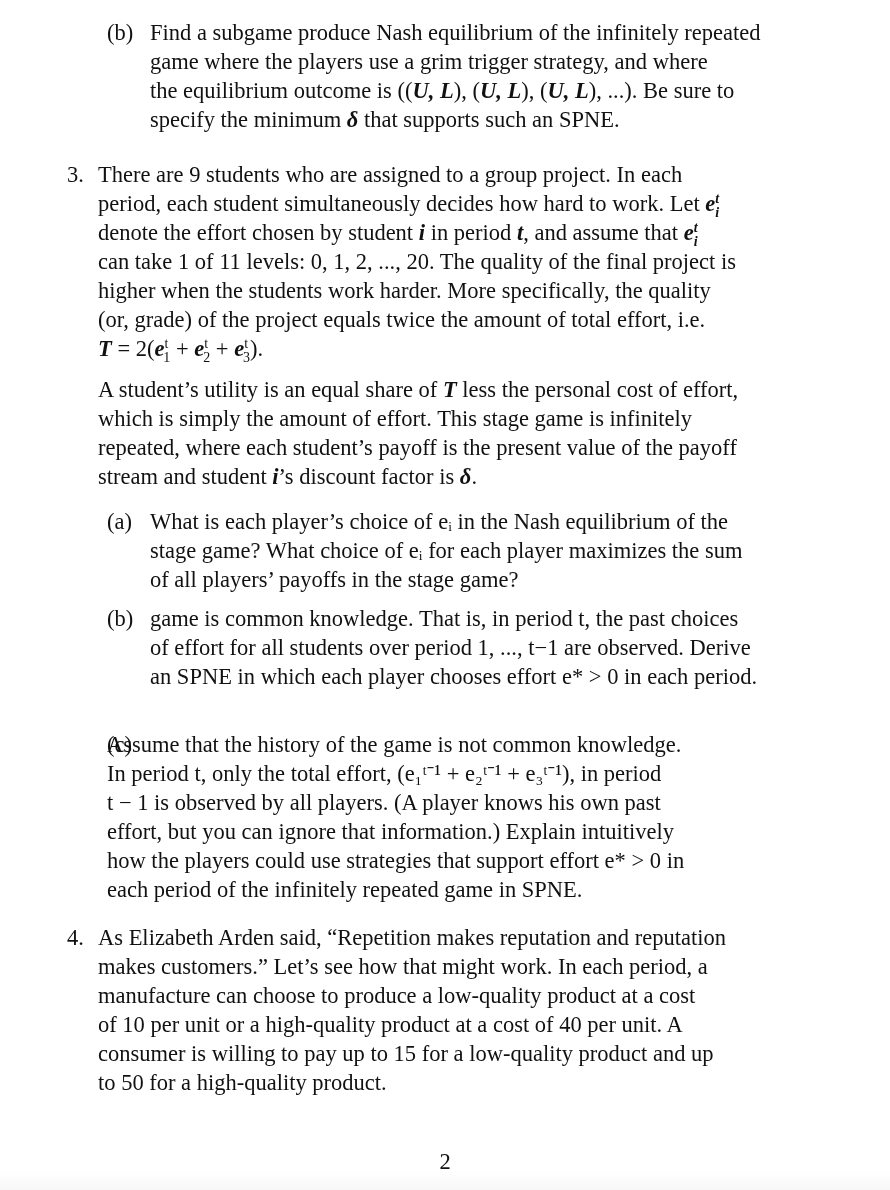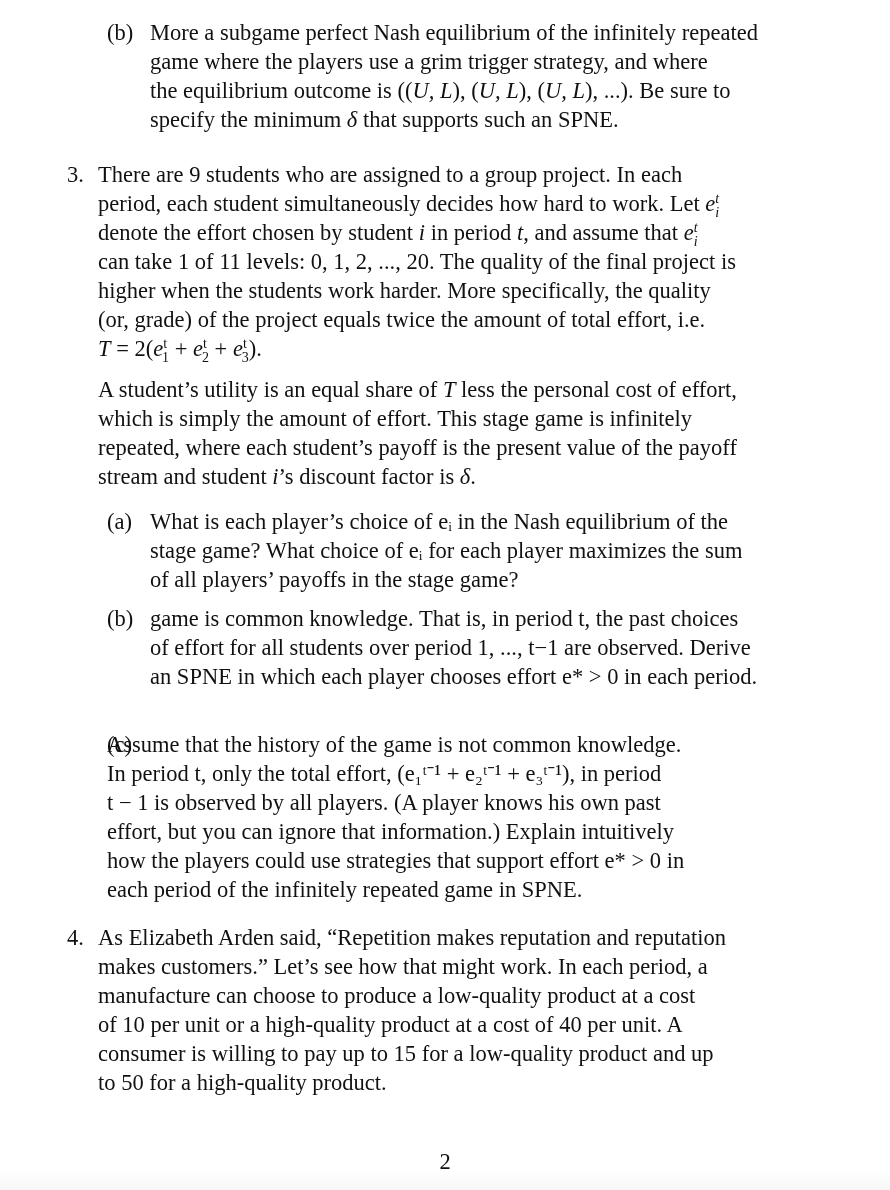--- a/index.html
+++ b/index.html
@@ -5,33 +5,33 @@
   html, body { margin: 0; padding: 0; }
   body {
     width: 890px; height: 1190px; background: #ffffff; position: relative; overflow: hidden;
     font-family: "Liberation Serif", "DejaVu Serif", serif;
     color: #111; font-size: 22.5px; line-height: 29px;
   }
   .bottom-fade { position: absolute; left: 0; right: 0; bottom: 0; height: 20px; background: linear-gradient(#ffffff, #f7f7f7); }
   .item { position: absolute; }
   .lbl { position: absolute; }
   .txt { text-align: justify; }
-  i.m { font-style: italic; }
+  i.m { font-style: italic; font-weight: bold; }
   sup, sub { font-size: 14px; line-height: 0; }
   .pagenum { position: absolute; top: 1147px; left: 0; width: 890px; text-align: center; }
 </style>
 </head>
 <body>
 
 <div class="bottom-fade"></div>
 
 <div class="item" style="top:18px; left:107px; width:710px;">
   <span class="lbl" style="left:0; top:0;">(b)</span>
   <div class="txt" style="margin-left:43px; width:667px;">
-    <div>More a subgame perfect Nash equilibrium of the infinitely repeated</div>
+    <div>Find a subgame produce Nash equilibrium of the infinitely repeated</div>
     <div>game where the players use a grim trigger strategy, and where</div>
     <div>the equilibrium outcome is ((<i class="m">U, L</i>), (<i class="m">U, L</i>), (<i class="m">U, L</i>), ...). Be sure to</div>
     <div><span>specify the minimum </span><i class="m">δ</i><span> that supports such an SPNE.</span></div>
   </div>
 </div>
 
 <div class="item" style="top:160px; left:67px; width:750px;">
   <span class="lbl" style="left:0; top:0;">3.</span>
   <div class="txt" style="margin-left:31px; width:719px;">
     <div>There are 9 students who are assigned to a group project. In each</div>

